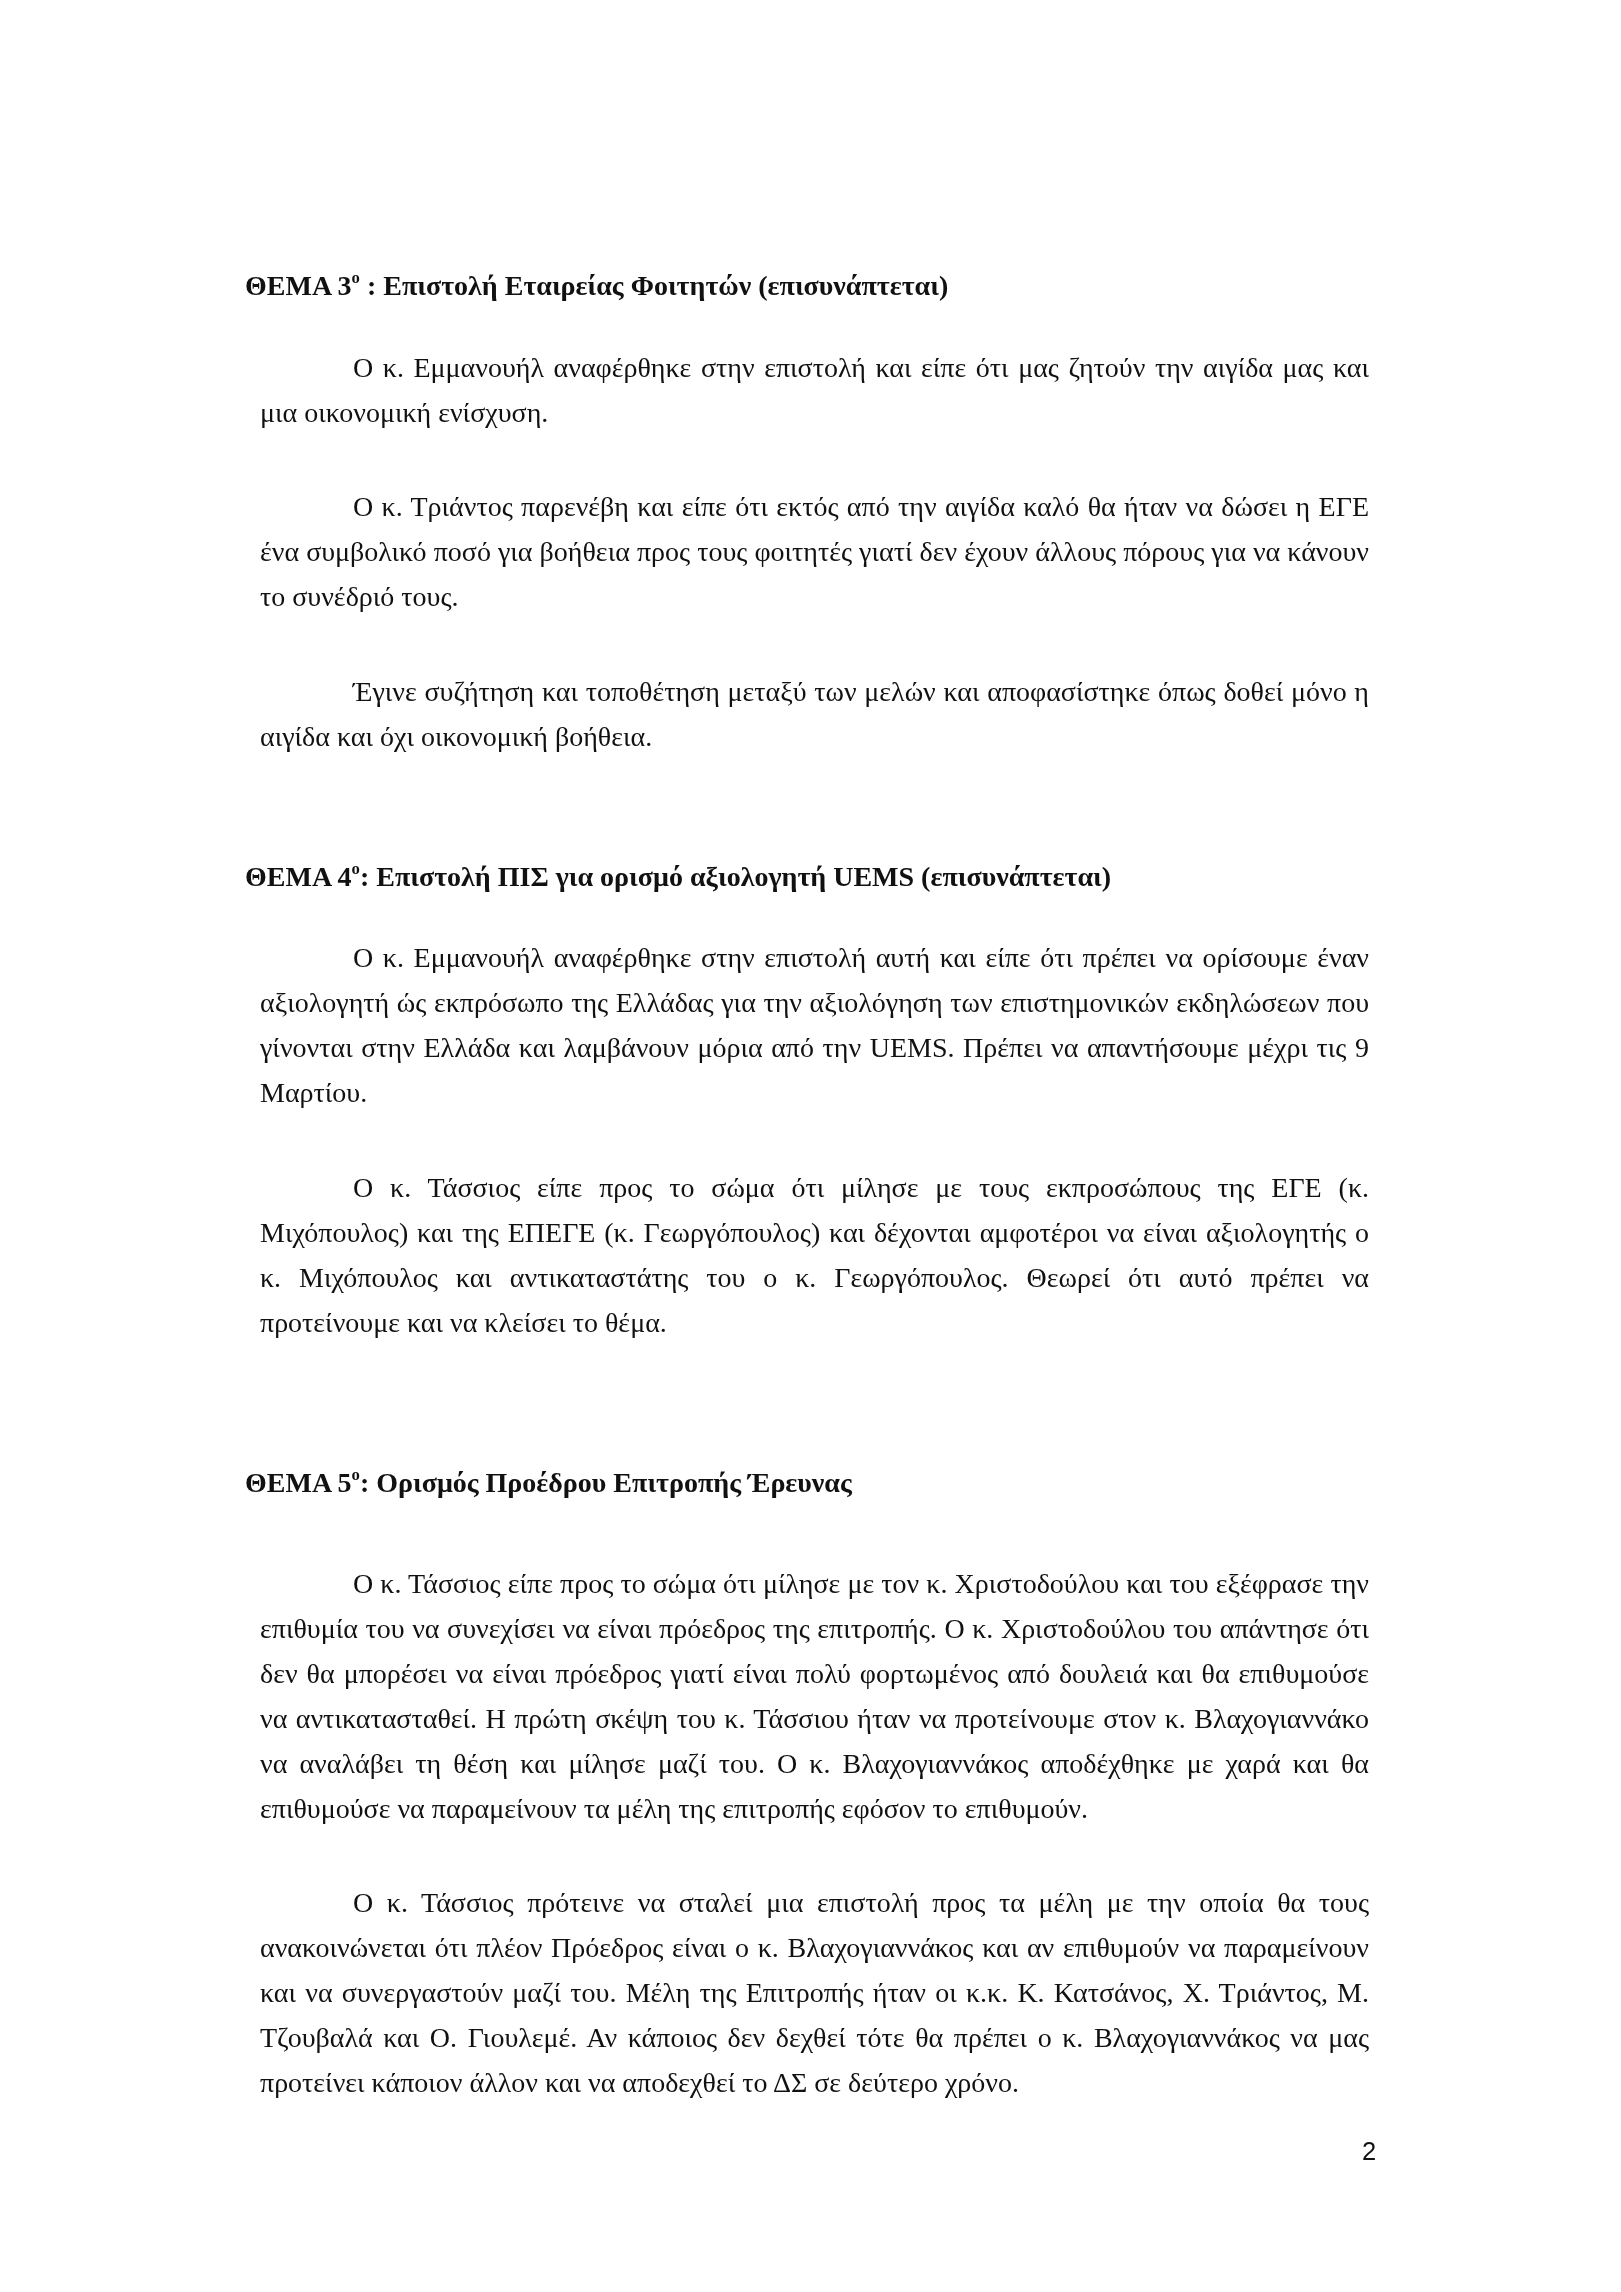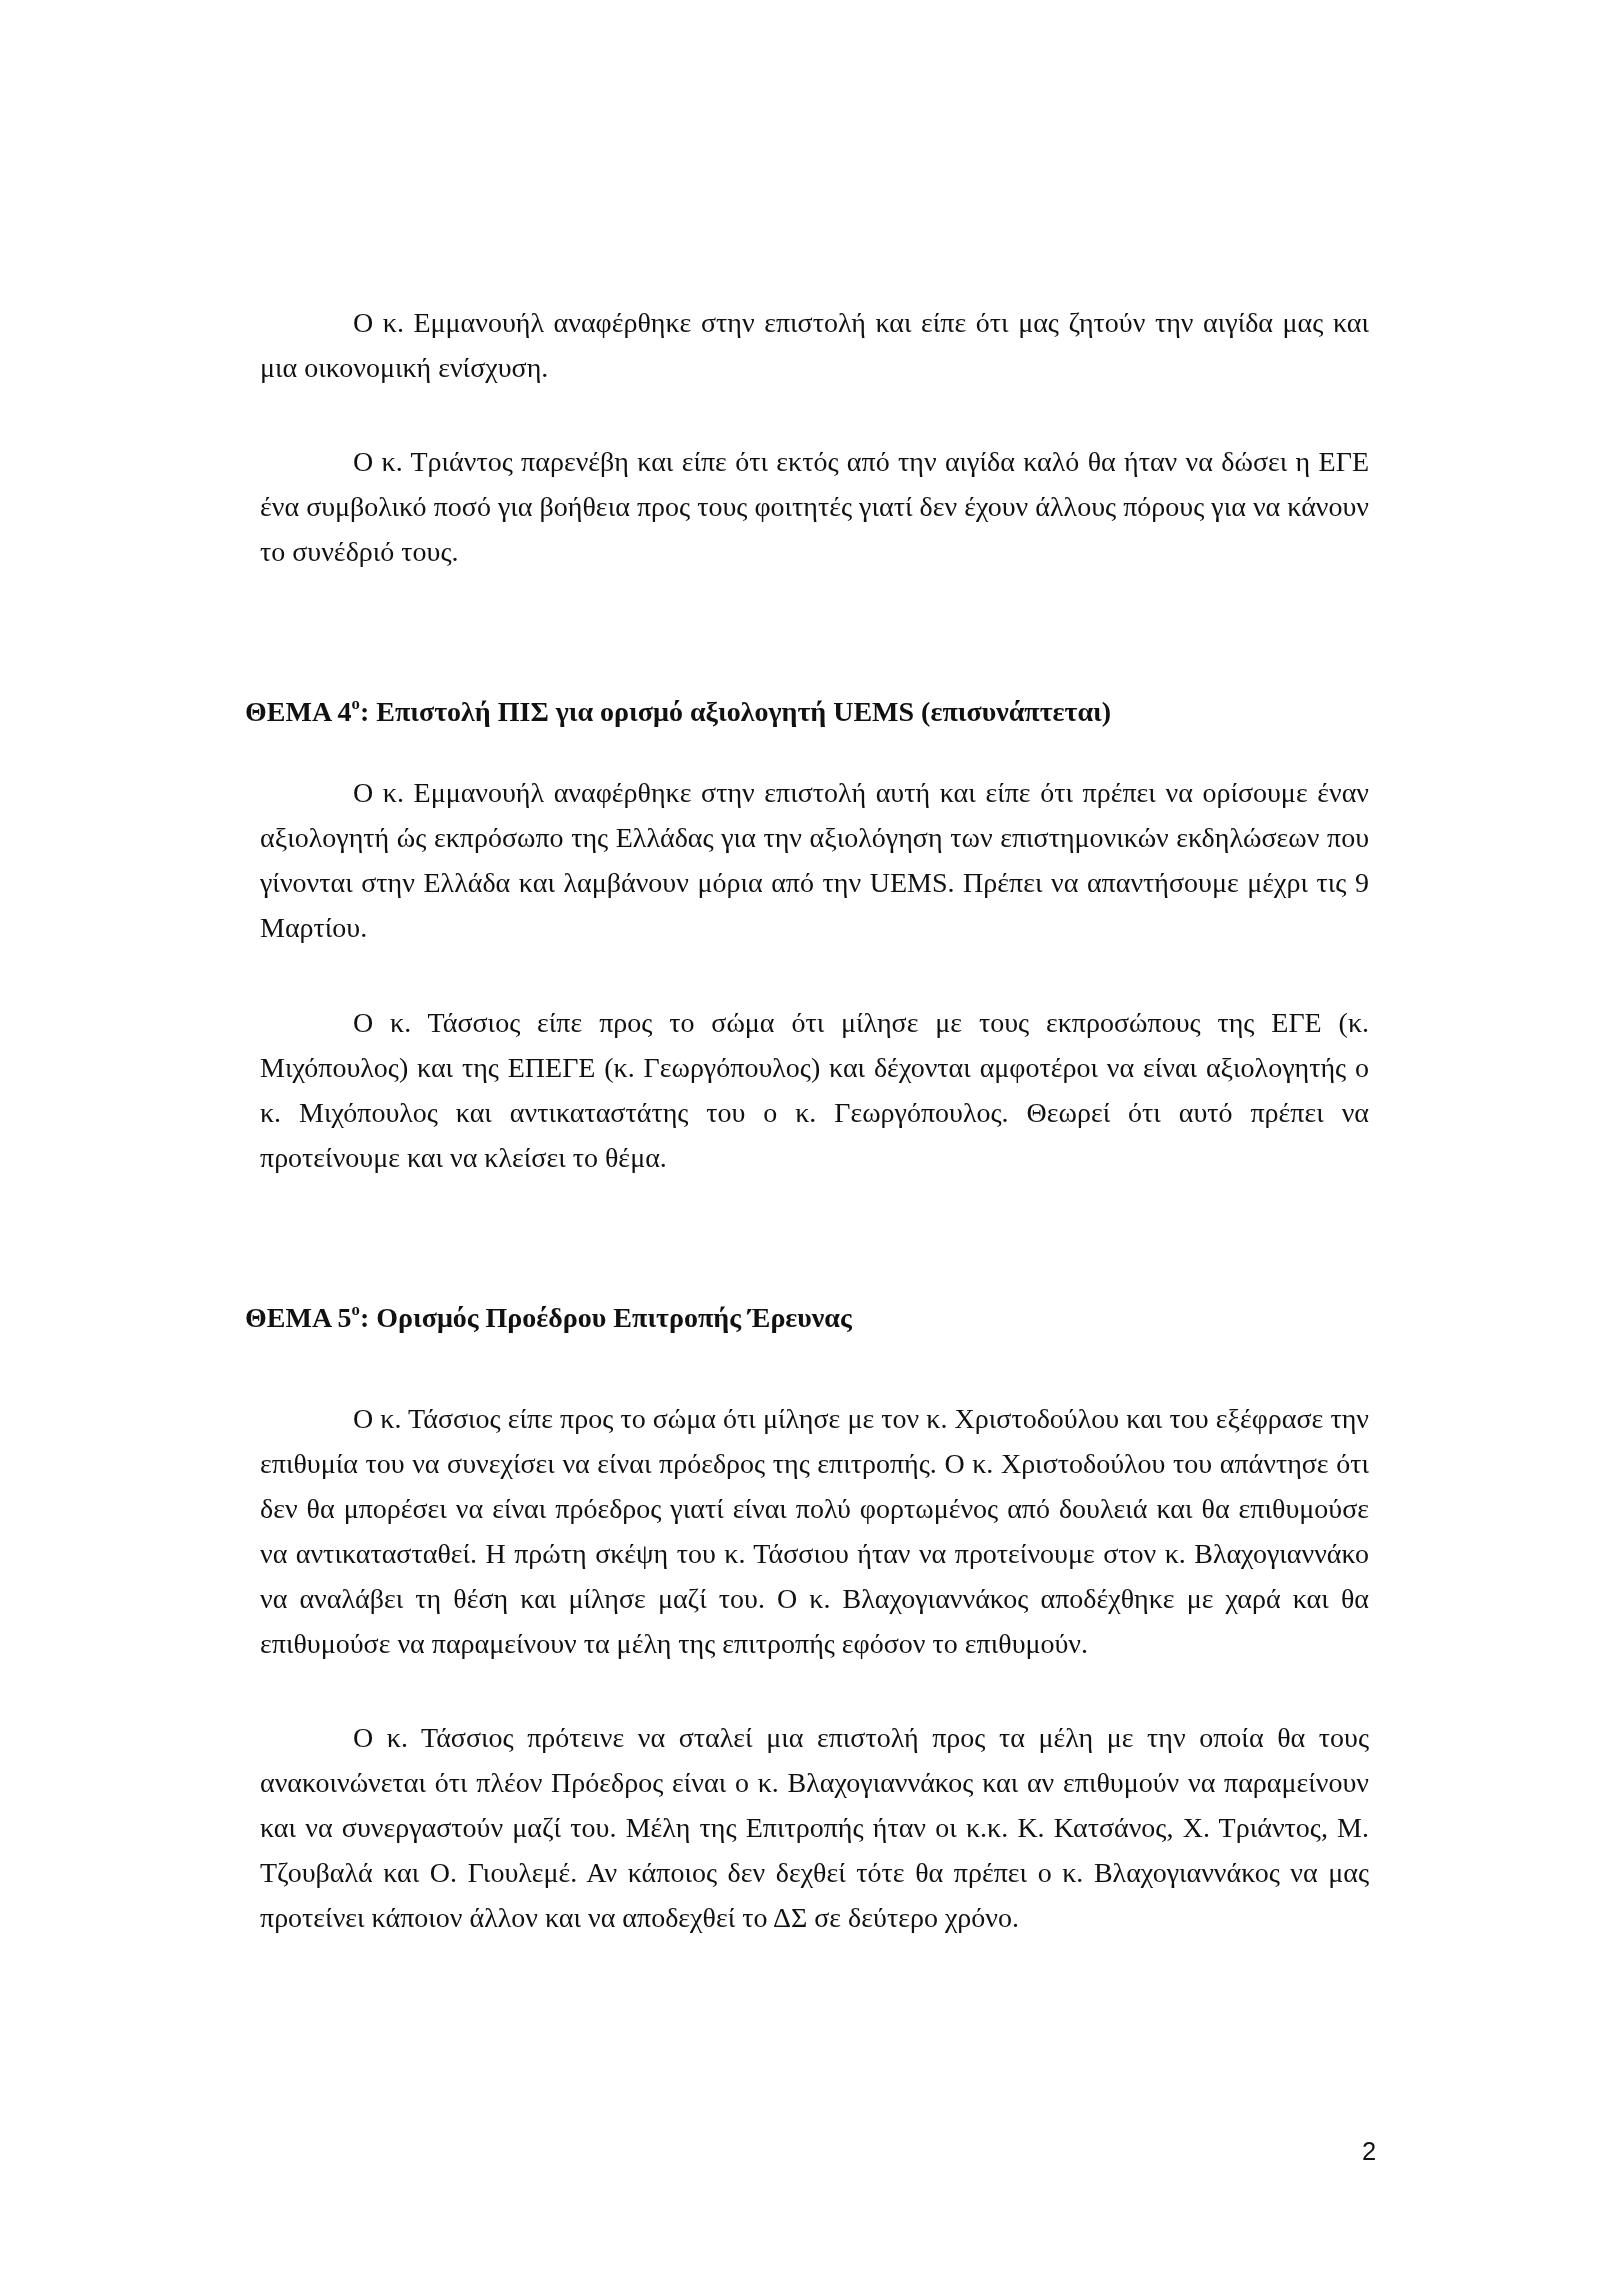--- a/index.html
+++ b/index.html
@@ -36,25 +36,27 @@
     font-size: 25.5px;
     color: #111111;
   }
 </style>
 </head>
 <body>
 
 <div class="page">
 
   <section>
+    <p class="heading"><span>ΘΕΜΑ 3</span><sup>ο</sup><span> : Επιστολή Εταιρείας Φοιτητών (επισυνάπτεται)</span></p>
     <div class="gap-head"></div>
     <p class="para">Ο κ. Εμμανουήλ αναφέρθηκε στην επιστολή και είπε ότι μας ζητούν την αιγίδα μας και μια οικονομική ενίσχυση.</p>
     <div class="gap-small"></div>
     <p class="para">Ο κ. Τριάντος παρενέβη και είπε ότι εκτός από την αιγίδα καλό θα ήταν να δώσει η ΕΓΕ ένα συμβολικό ποσό για βοήθεια προς τους φοιτητές γιατί δεν έχουν άλλους πόρους για να κάνουν το συνέδριό τους.</p>
     <div class="gap-small"></div>
+    <p class="para">Έγινε συζήτηση και τοποθέτηση μεταξύ των μελών  και αποφασίστηκε όπως δοθεί μόνο η αιγίδα και όχι οικονομική βοήθεια.</p>
   </section>
 
   <div class="gap-section"></div>
 
   <section>
     <p class="heading"><span>ΘΕΜΑ 4</span><sup>ο</sup><span>: Επιστολή ΠΙΣ για ορισμό αξιολογητή UEMS (επισυνάπτεται)</span></p>
     <div class="gap-head"></div>
     <p class="para"> Ο κ. Εμμανουήλ αναφέρθηκε στην επιστολή αυτή και είπε ότι πρέπει να ορίσουμε έναν αξιολογητή ώς εκπρόσωπο της Ελλάδας για την αξιολόγηση των επιστημονικών εκδηλώσεων που γίνονται στην Ελλάδα και λαμβάνουν μόρια από την UEMS. Πρέπει να απαντήσουμε μέχρι τις 9 Μαρτίου.</p>
     <div class="gap-small"></div>
     <p class="para">Ο κ. Τάσσιος είπε προς το σώμα  ότι μίλησε με τους εκπροσώπους της ΕΓΕ (κ. Μιχόπουλος) και της ΕΠΕΓΕ (κ. Γεωργόπουλος) και δέχονται αμφοτέροι να είναι αξιολογητής ο κ. Μιχόπουλος και αντικαταστάτης του ο κ. Γεωργόπουλος. Θεωρεί ότι αυτό πρέπει να προτείνουμε και να κλείσει το θέμα.</p>

